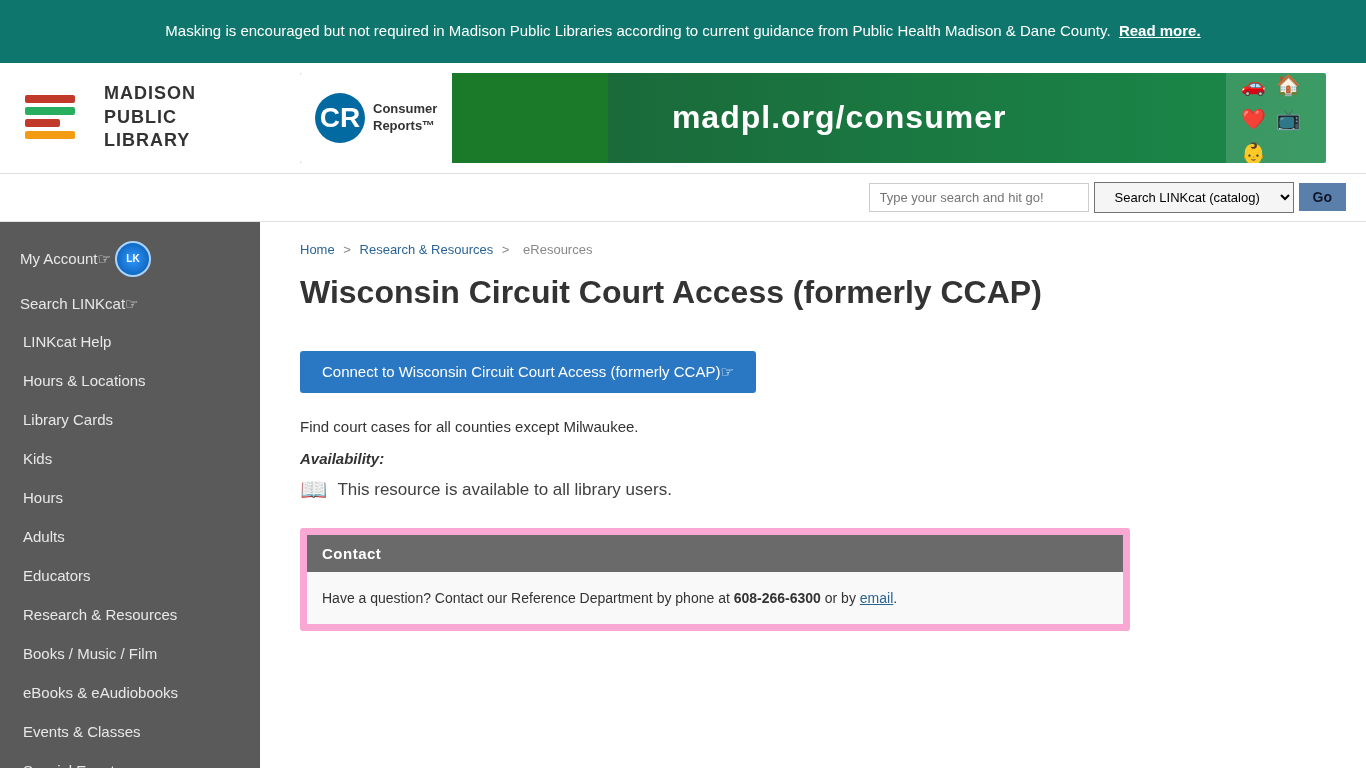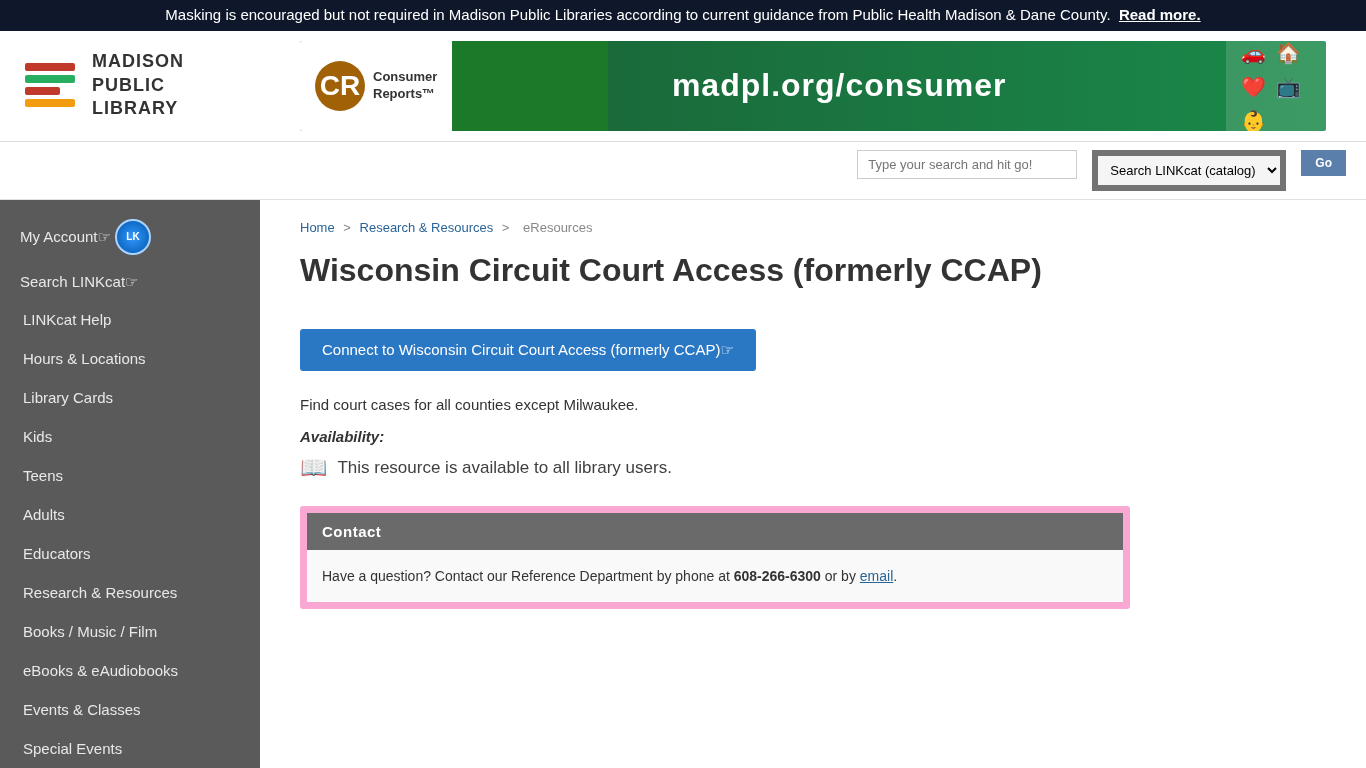--- a/index.html
+++ b/index.html
@@ -1,41 +1,41 @@
 <!DOCTYPE html>
 <html><head>
   <meta charset="utf-8">
   <style>
     * { margin: 0; padding: 0; box-sizing: border-box; }
     body { font-family: Arial, sans-serif; font-size: 14px; color: #333; width: 1366px; min-height: 768px; background: #fff; }
 
     
     .alert-banner {
-      background: #0f172a;
+      background: #0f766e;
       color: #fff;
       text-align: center;
-      padding: 4px 40px;
+      padding: 20px 40px;
       font-size: 15px;
       line-height: 1.5;
     }
     .alert-banner a { color: #fff; font-weight: bold; }
 
     
     .header {
       display: flex;
       align-items: center;
       padding: 10px 20px;
       background: #fff;
       border-bottom: 1px solid #ddd;
       position: relative;
     }
     .logo-area {
       display: flex;
       align-items: center;
-      gap: 12px;
+      gap: 24px;
       min-width: 260px;
     }
     .logo-icon {
       width: 60px;
       height: 60px;
     }
     .logo-text {
       font-size: 18px;
       font-weight: bold;
       color: #333;
@@ -55,21 +55,21 @@
     }
     .ad-cr {
       background: #fff;
       height: 100%;
       display: flex;
       align-items: center;
       padding: 0 15px;
       gap: 8px;
     }
     .ad-cr-logo {
-      background: #a16207;
+      background: #0369a1;
       color: #fff;
       font-size: 28px;
       font-weight: 900;
       width: 50px;
       height: 50px;
       display: flex;
       align-items: center;
       justify-content: center;
       border-radius: 50%;
     }
@@ -97,31 +97,31 @@
     }
     .ad-icon { font-size: 20px; color: #fff; }
     .search-input {
       border: 1px solid #ccc;
       padding: 6px 10px;
       width: 220px;
       font-size: 13px;
       color: #999;
     }
     .search-select {
-      border: 6px solid #737373;
-      padding: 6px 8px;
+      border: 1px solid #737373;
+      padding: 6px 16px;
       font-size: 13px;
       background: #f5f5f5;
     }
     .search-btn {
       background: #5a7fab;
-      color: #ffffff;
+      color: #0f172a;
       border: none;
       padding: 6px 14px;
-      font-size: 12px;
+      font-size: 14px;
       cursor: pointer;
       font-weight: bold;
     }
 
     
     .main-layout {
       display: flex;
       min-height: calc(768px - 160px);
     }
 
@@ -253,23 +253,23 @@
       line-height: 1.6;
       background: #f9f9f9;
     }
     .contact-body a { color: #2a6496; text-align: right; }
     .contact-phone { font-weight: bold; }
 
     
     .header-search-row {
       display: flex;
       justify-content: flex-end;
-      align-items: flex-start;
+      align-items: center;
       padding: 8px 20px;
-      gap: 15px;
+      gap: 5px;
       border-bottom: 1px solid #e0e0e0;
     }
   </style>
 </head>
 <body>
 
 <div class="alert-banner">
   <span>Masking is encouraged but not required in Madison Public Libraries according to current guidance from Public Health Madison &amp; Dane County.</span>
   &nbsp;<a href="#">Read more.</a>
 </div>
@@ -341,21 +341,21 @@
     <a class="sidebar-item">
       <span>Hours &amp; Locations</span>
     </a>
     <a class="sidebar-item">
       <span>Library Cards</span>
     </a>
     <a class="sidebar-item">
       <span>Kids</span>
     </a>
     <a class="sidebar-item">
-      <span>Teens</span>
+      <span>Hours</span>
     </a>
     <a class="sidebar-item">
       <span>Adults</span>
     </a>
     <a class="sidebar-item">
       <span>Educators</span>
     </a>
     <a class="sidebar-item">
       <span>Research &amp; Resources</span>
     </a>

